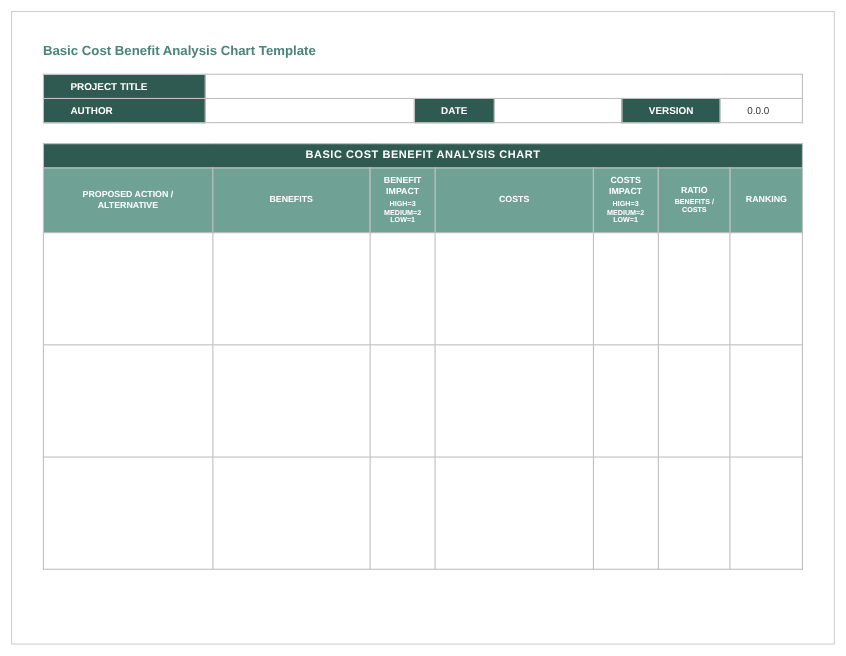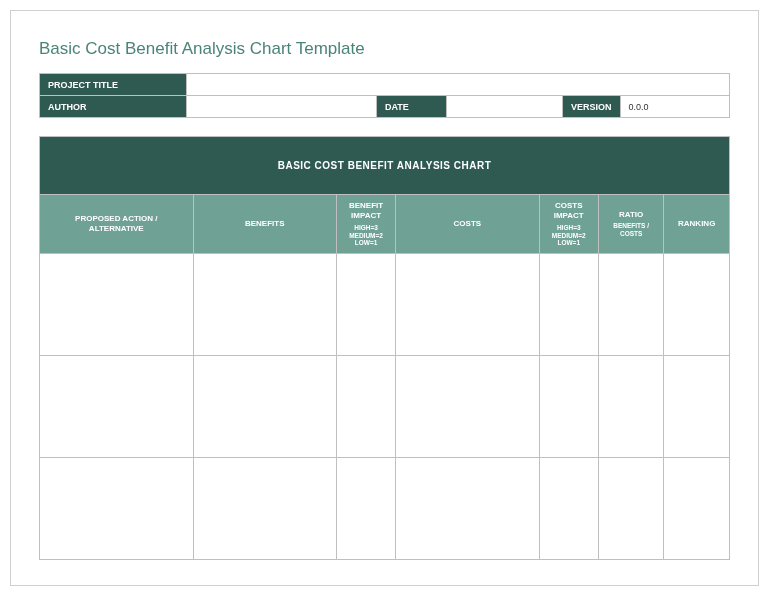--- a/index.html
+++ b/index.html
@@ -12,32 +12,32 @@
     width: 749px;
     height: 576px;
     background: #ffffff;
     border: 1px solid #d0d0d0;
     padding: 28px 28px 0 28px;
     position: relative;
     overflow: hidden;
   }
   .title {
     color: #4a8479;
-    font-size: 17px;
-    font-weight: normal;
+    font-size: 12px;
+    font-weight: bold;
     margin-bottom: 14px;
   }
   table { border-collapse: collapse; width: 100%; }
 
   
   .meta-table td {
     border: 1px solid #bfbfbf;
     height: 22px;
     font-size: 9px;
-    padding: 4px 8px;
+    padding: 4px 24px;
     vertical-align: middle;
   }
   .meta-label-dark {
     background: #2e5a51;
     color: #ffffff;
     font-weight: bold;
     width: 147px;
   }
   .meta-label-mid {
     background: #2e5a51;
@@ -56,21 +56,21 @@
   .chart-table { table-layout: fixed; }
   .chart-table th, .chart-table td {
     border: 1px solid #bfbfbf;
   }
   .chart-title-row td {
     background: #2e5a51;
     color: #ffffff;
     font-weight: bold;
     font-size: 10px;
     text-align: center;
-    padding: 23px;
+    padding: 5px;
     letter-spacing: 0.5px;
   }
   .chart-header-row th {
     background: #6fa195;
     color: #ffffff;
     font-weight: bold;
     font-size: 8px;
     text-align: center;
     padding: 6px 8px;
     vertical-align: middle;

